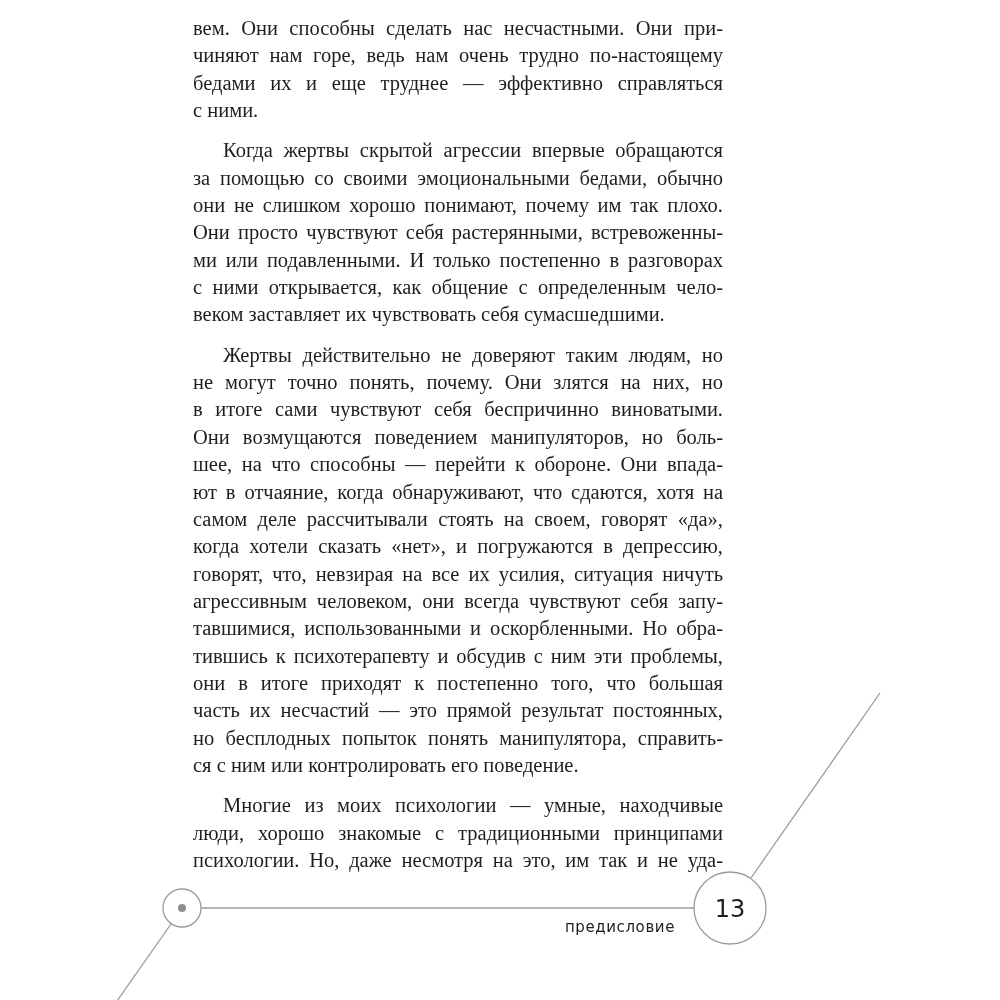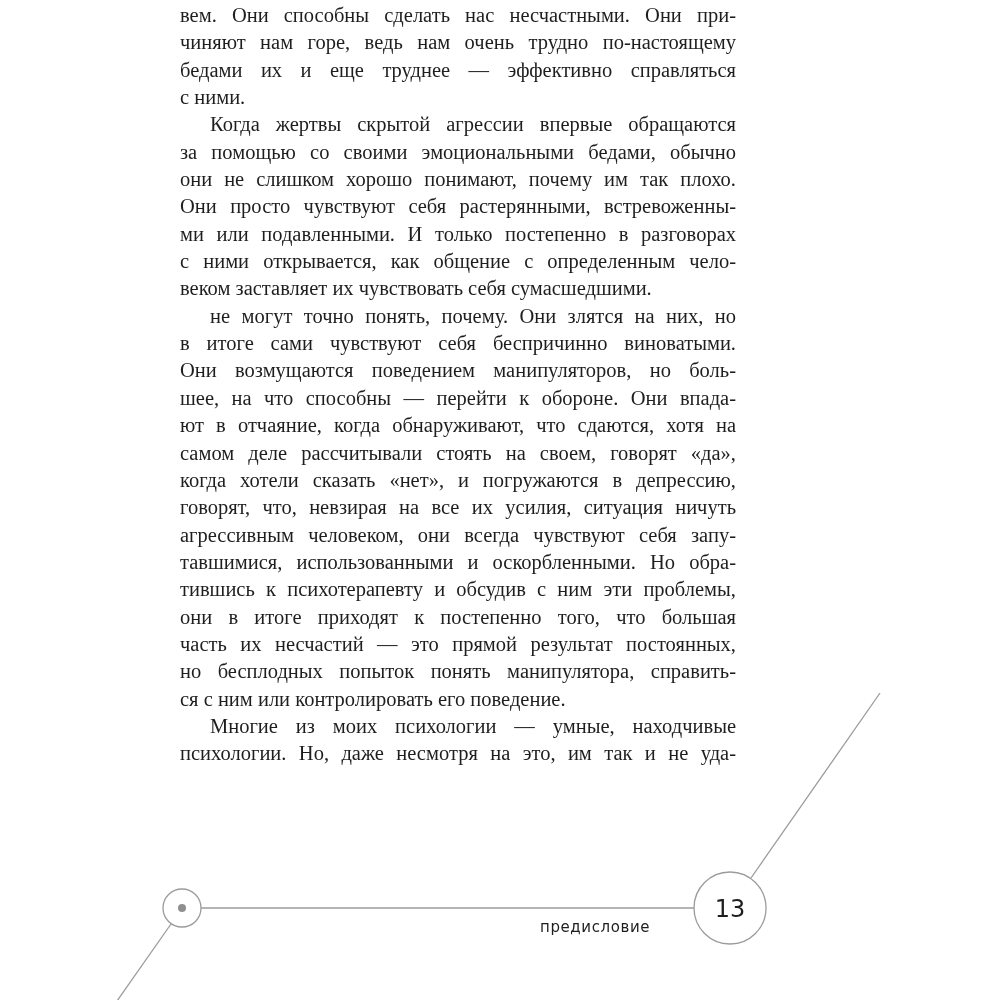--- a/index.html
+++ b/index.html
@@ -21,21 +21,21 @@
   }
   .text-block {
     position: absolute;
     left: 180px; top: 2px;
     width: 556px;
     font-family: "Liberation Serif", "DejaVu Serif", serif;
     font-size: 20.5px;
     line-height: 27.35px;
     color: var(--text);
   }
-  .para { margin: 0; }
+  .para { margin: 13px; }
   .line {
     display: block;
     text-align: justify;
     text-align-last: justify;
     text-justify: inter-word;
     white-space: normal;
     height: 27.35px;
     overflow: visible;
   }
   .line.last { text-align-last: left; }
@@ -51,21 +51,21 @@
   .footer-art circle.dot { fill: var(--dot); stroke: none; }
   .page-number-text {
     font-family: "DejaVu Sans", "Liberation Sans", sans-serif;
     font-size: 24px;
     fill: var(--text);
   }
   .section-label {
     position: absolute;
     left: 540px; top: 918px;
     width: 135px;
-    text-align: left;
+    text-align: right;
     font-family: "DejaVu Sans", "Liberation Sans", sans-serif;
     font-size: 15px;
     letter-spacing: 0.6px;
     color: var(--text);
     line-height: 18px;
   }
 </style>
 </head>
 <body>
 
@@ -81,38 +81,40 @@
       <p class="para indent">
         <span class="line">Когда жертвы скрытой агрессии впервые обращаются</span>
         <span class="line">за помощью со своими эмоциональными бедами, обычно</span>
         <span class="line">они не слишком хорошо понимают, почему им так плохо.</span>
         <span class="line">Они просто чувствуют себя растерянными, встревоженны-</span>
         <span class="line">ми или подавленными. И только постепенно в разговорах</span>
         <span class="line">с ними открывается, как общение с определенным чело-</span>
         <span class="line last">веком заставляет их чувствовать себя сумасшедшими.</span>
       </p>
       <p class="para indent">
+        <span class="line">Жертвы действительно не доверяют таким людям, но</span>
         <span class="line">не могут точно понять, почему. Они злятся на них, но</span>
         <span class="line">в итоге сами чувствуют себя беспричинно виноватыми.</span>
         <span class="line">Они возмущаются поведением манипуляторов, но боль-</span>
         <span class="line">шее, на что способны — перейти к обороне. Они впада-</span>
         <span class="line">ют в отчаяние, когда обнаруживают, что сдаются, хотя на</span>
         <span class="line">самом деле рассчитывали стоять на своем, говорят «да»,</span>
         <span class="line">когда хотели сказать «нет», и погружаются в депрессию,</span>
         <span class="line">говорят, что, невзирая на все их усилия, ситуация ничуть</span>
         <span class="line">агрессивным человеком, они всегда чувствуют себя запу-</span>
         <span class="line">тавшимися, использованными и оскорбленными. Но обра-</span>
         <span class="line">тившись к психотерапевту и обсудив с ним эти проблемы,</span>
         <span class="line">они в итоге приходят к постепенно того, что большая</span>
         <span class="line">часть их несчастий — это прямой результат постоянных,</span>
         <span class="line">но бесплодных попыток понять манипулятора, справить-</span>
         <span class="line last">ся с ним или контролировать его поведение.</span>
       </p>
       <p class="para indent">
         <span class="line">Многие из моих психологии — умные, находчивые</span>
+        <span class="line">люди, хорошо знакомые с традиционными принципами</span>
         <span class="line">психологии. Но, даже несмотря на это, им так и не уда-</span>
       </p>
     </div>
 
   <svg class="footer-art" viewBox="0 0 1000 1000" xmlns="http://www.w3.org/2000/svg">
     <line x1="880" y1="693" x2="751" y2="878"></line>
     <line x1="201" y1="908" x2="696" y2="908"></line>
     <line x1="171" y1="924" x2="117" y2="1001"></line>
     <circle class="ring" cx="730" cy="908" r="36"></circle>
     <circle class="ring" cx="182" cy="908" r="19"></circle>

